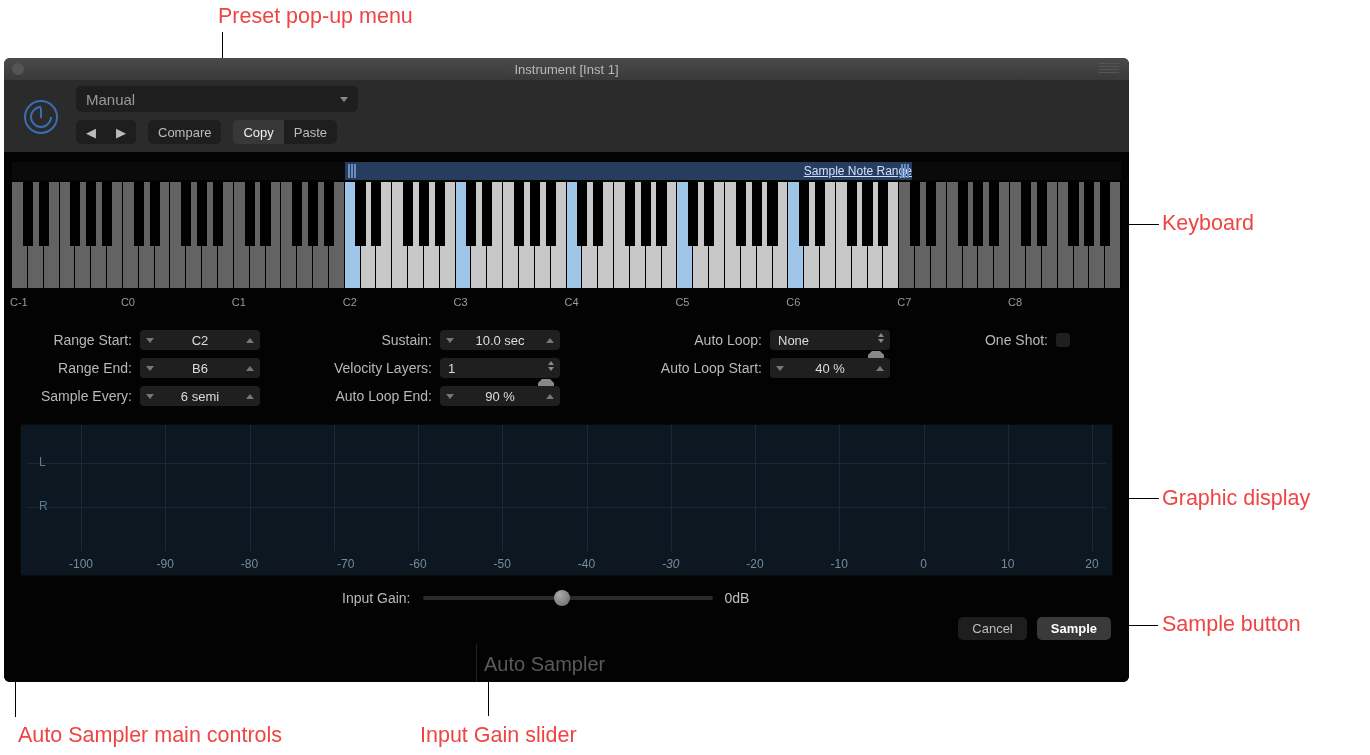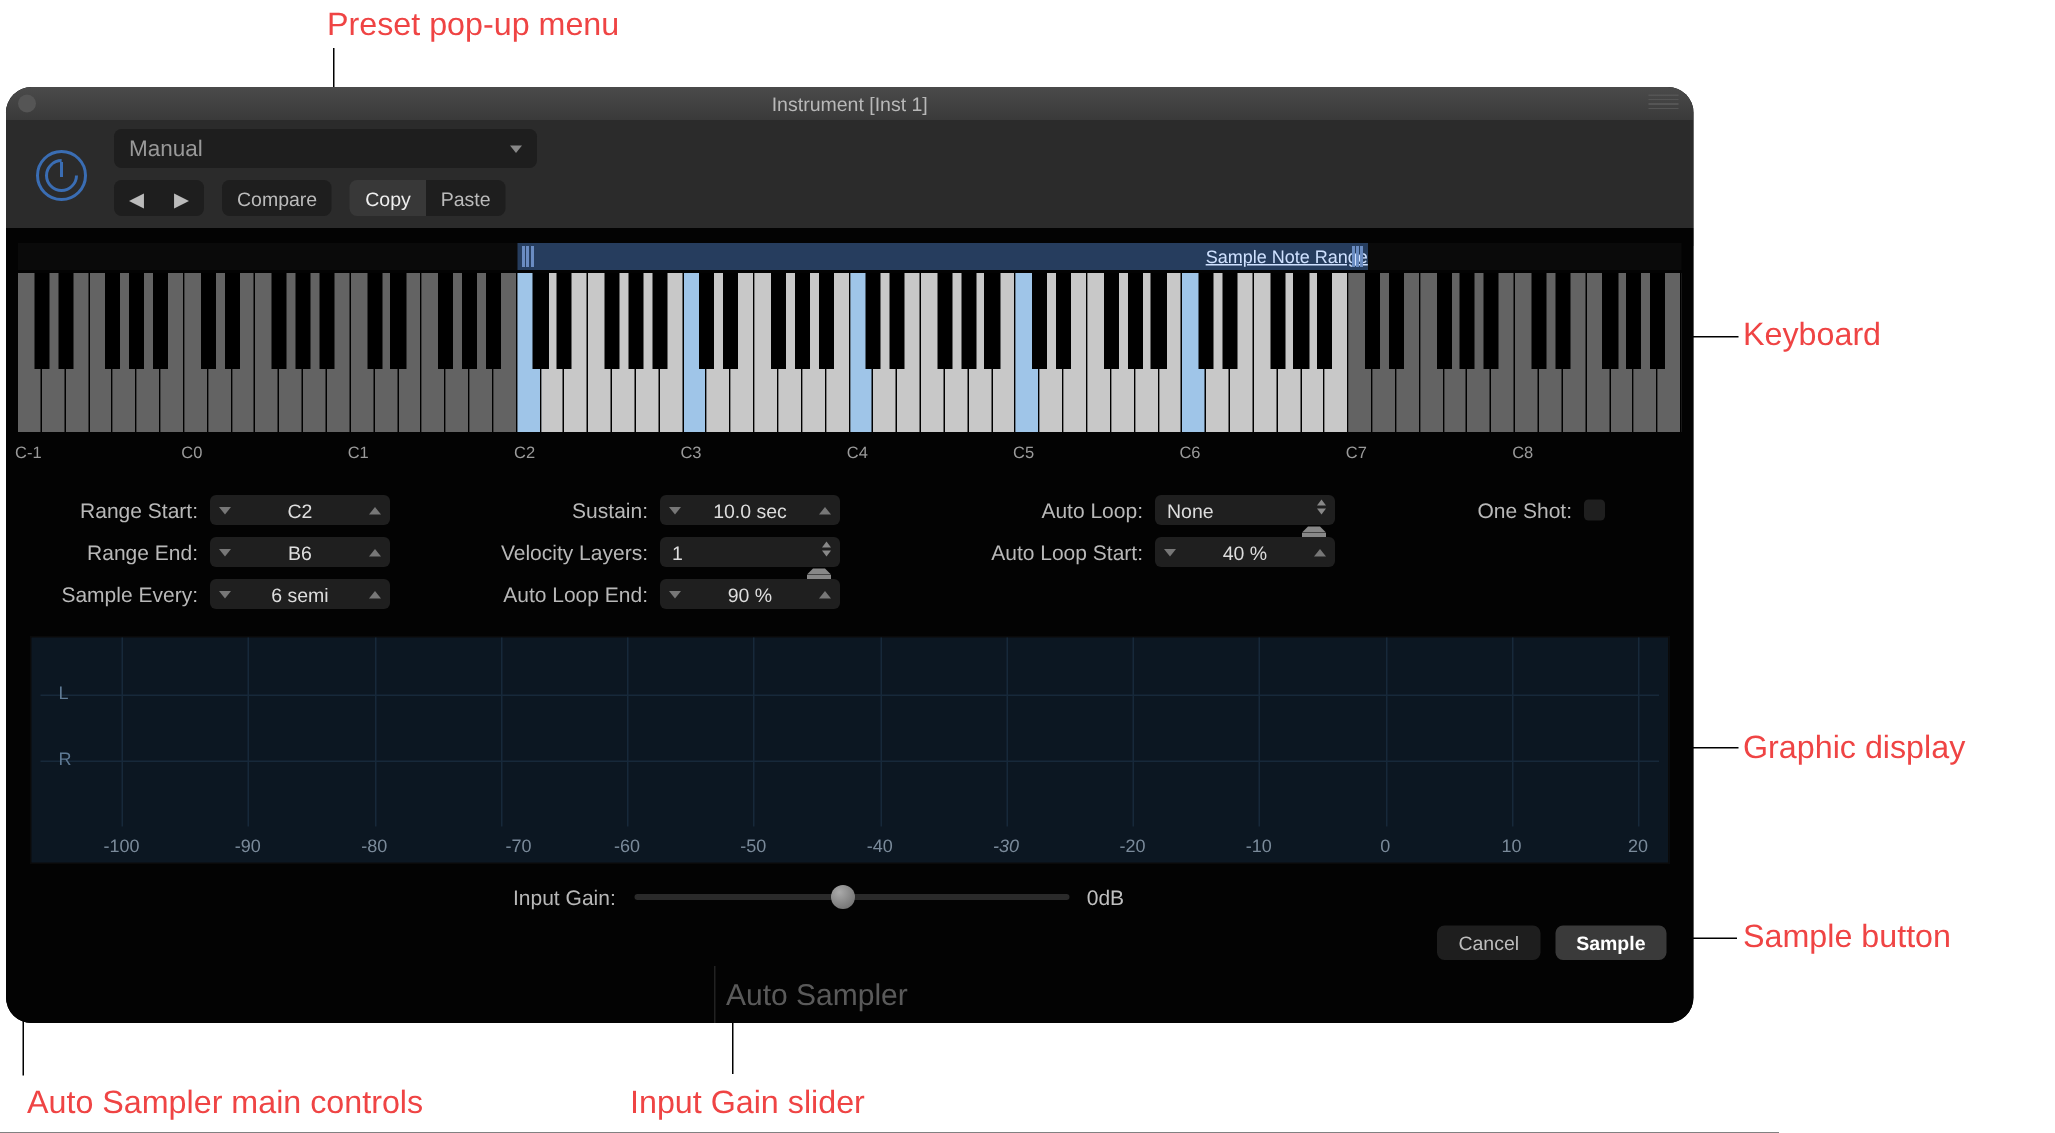--- a/index.html
+++ b/index.html
@@ -26,21 +26,21 @@
 }
 
 
 .plugin-window {
   position: absolute;
   left: 4px;
   top: 58px;
   width: 1125px;
   height: 624px;
   background: #000;
-  border-radius: 17px;
+  border-radius: 6px;
   overflow: hidden;
 }
 
 
 .titlebar {
   height: 22px;
   background: linear-gradient(#4a4a4a, #3a3a3a);
   display: flex;
   align-items: center;
   justify-content: center;

